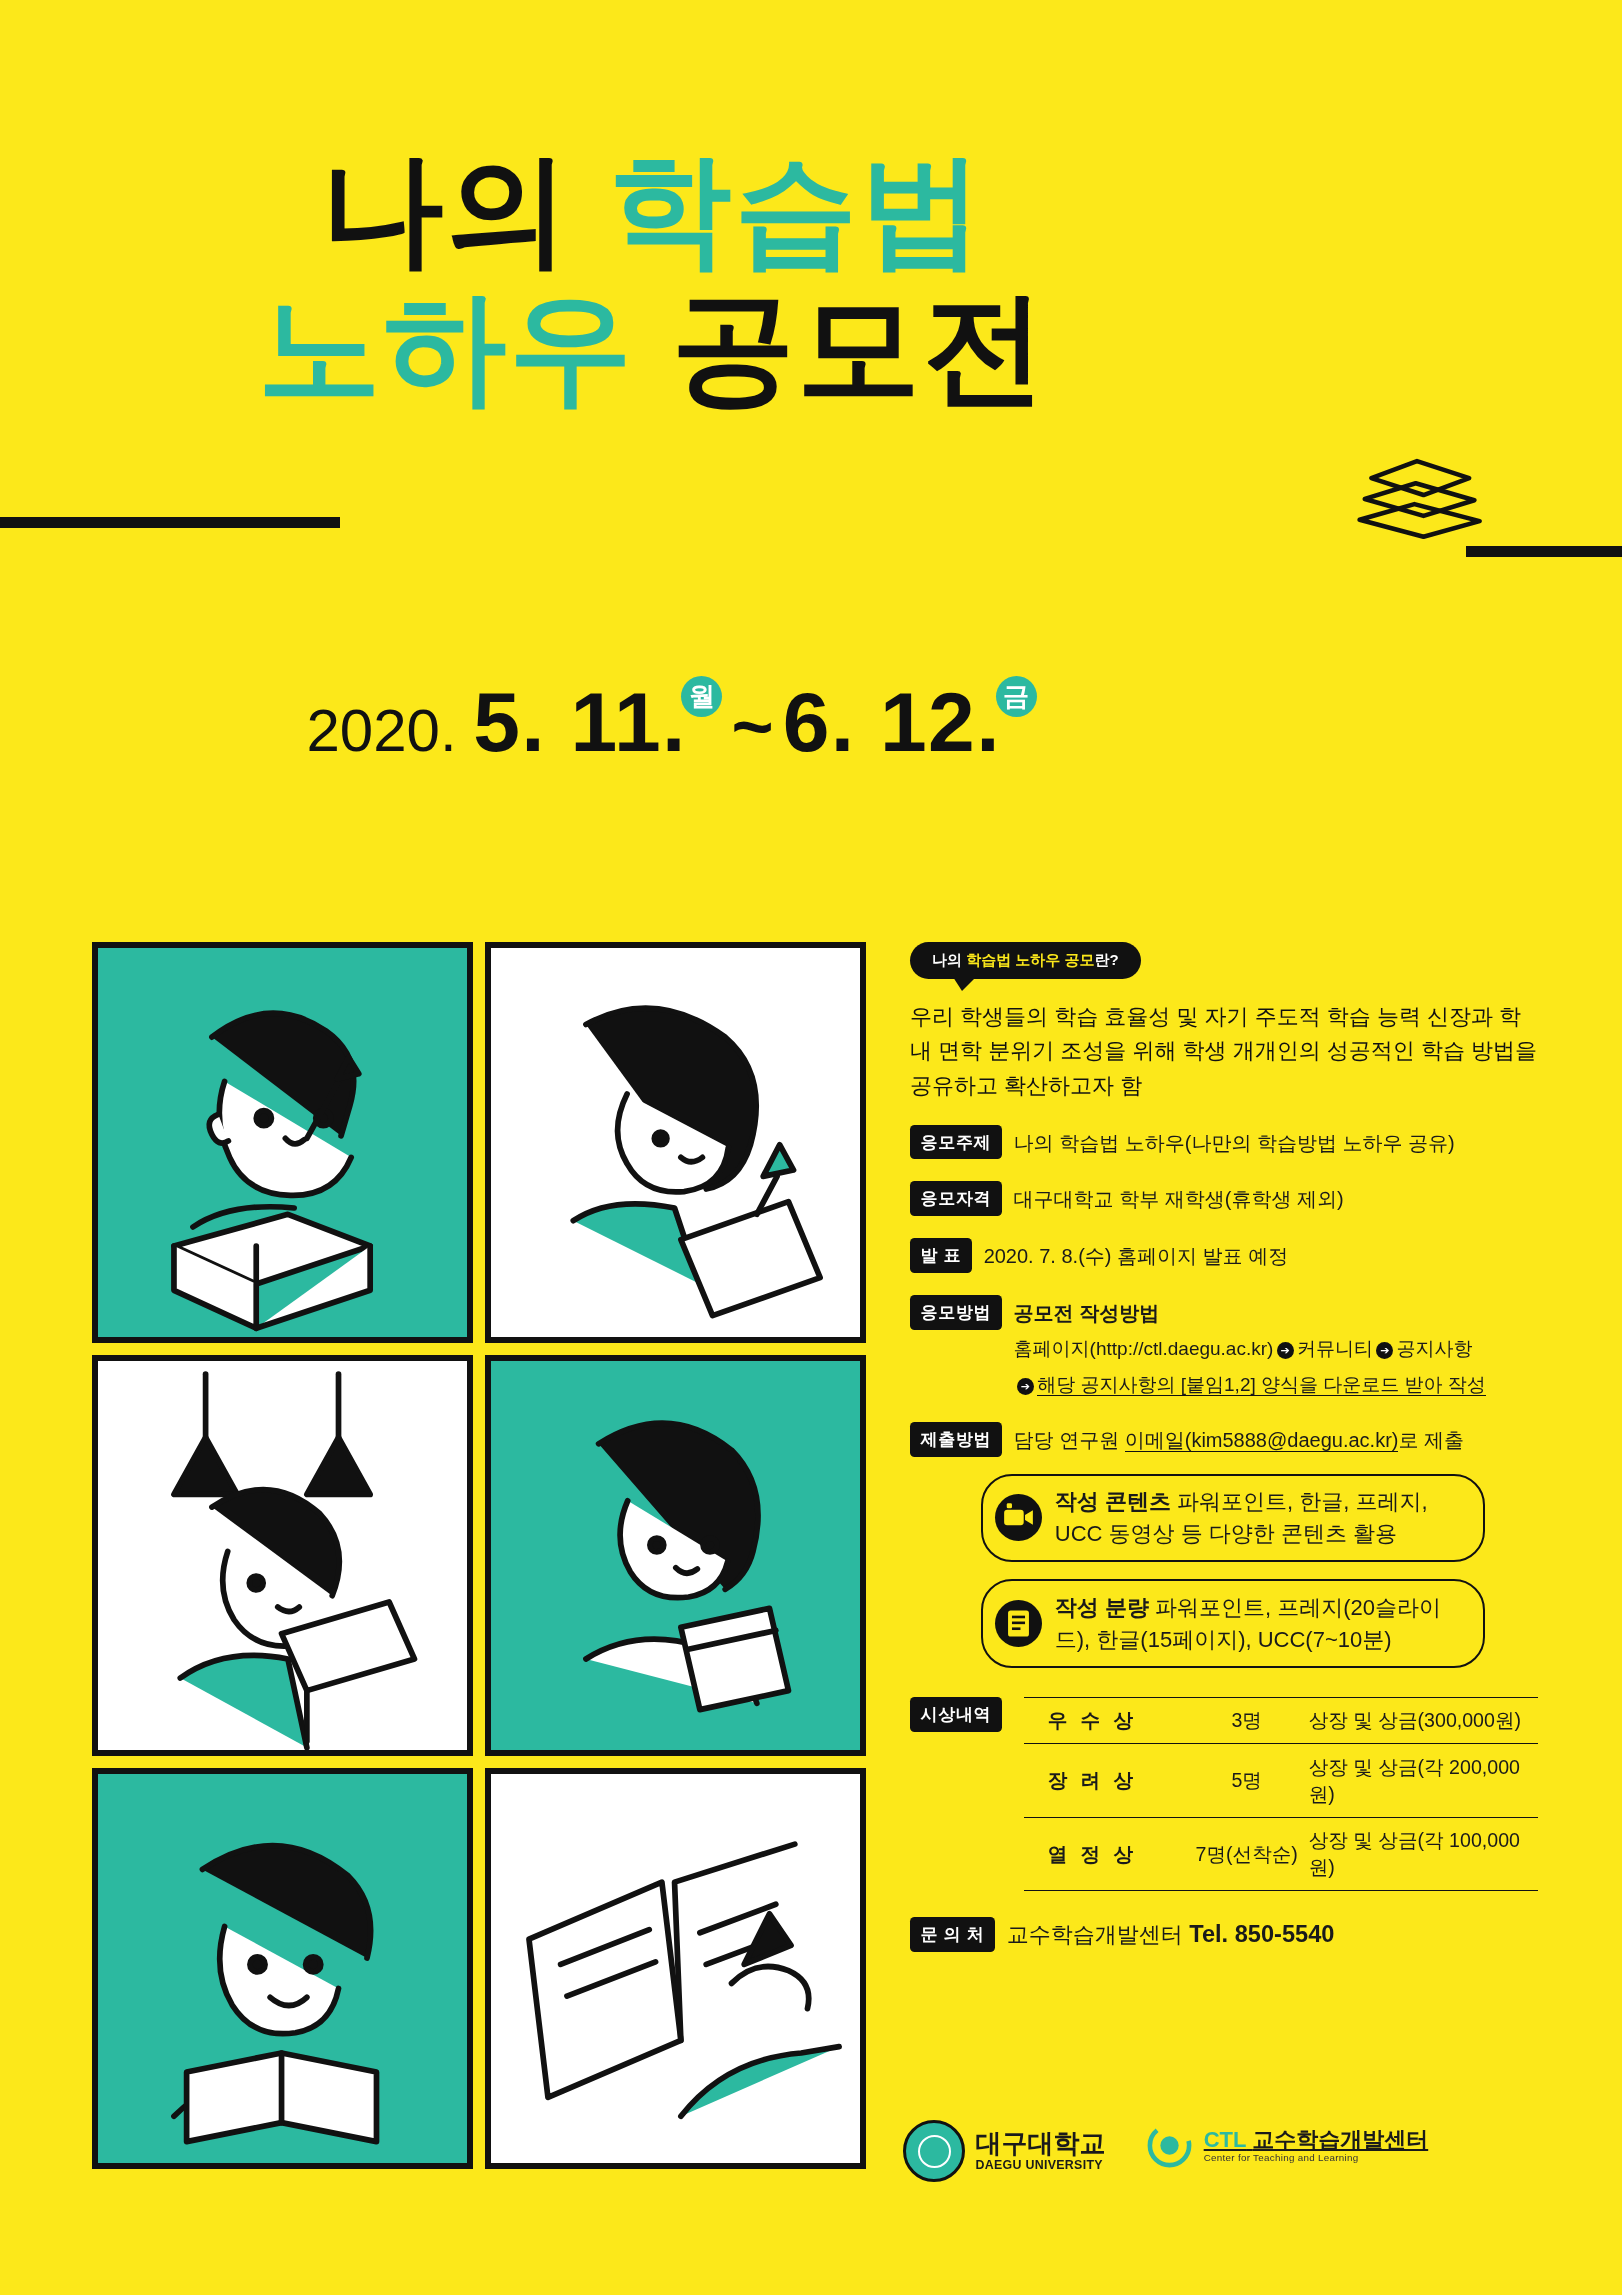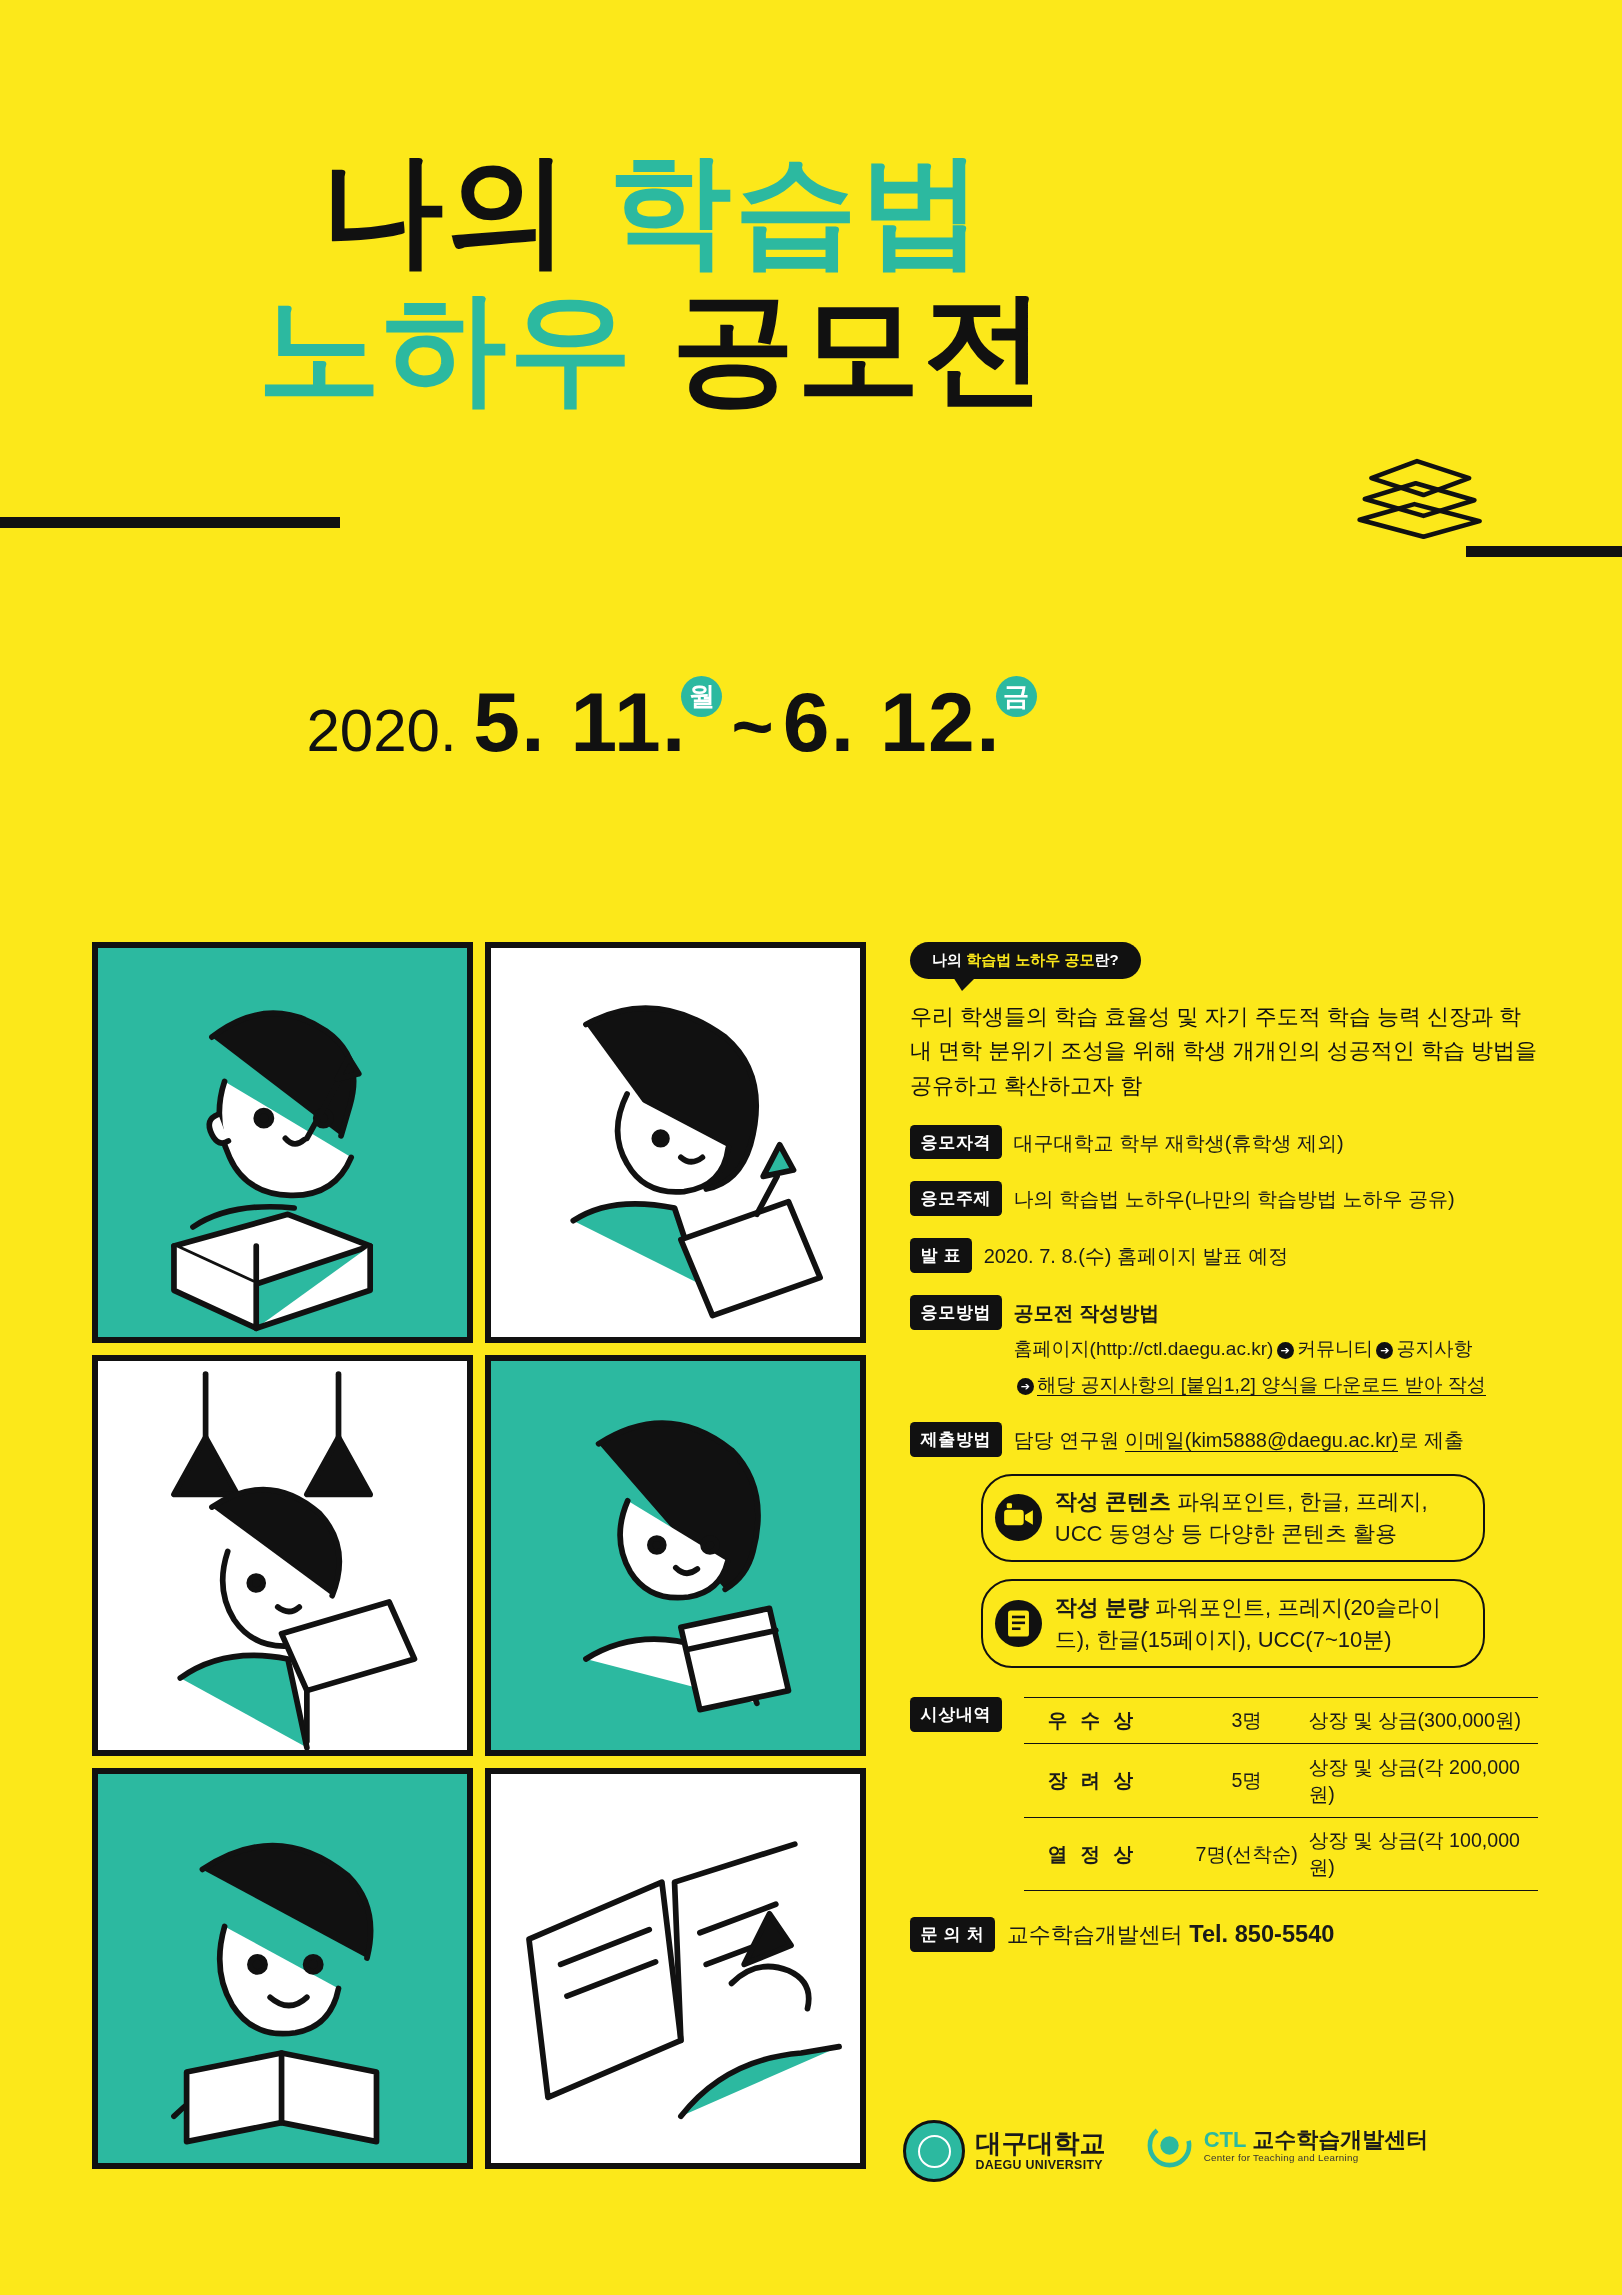--- a/index.html
+++ b/index.html
@@ -92,21 +92,21 @@
 
   
   .footer{position:absolute;left:903px;top:2120px;width:654px;display:flex;align-items:flex-start;gap:38px;}
   .logo-du{display:flex;align-items:center;gap:10.5px;}
   .seal{width:56px;height:56px;border-radius:50%;background:#2CB9A0;border:3.3px solid #111;position:relative;}
   .seal:after{content:"";position:absolute;left:11.8px;top:11.8px;width:29px;height:29px;border:2.6px solid #fff;border-radius:50%;}
   .du-text .k{font-size:26px;font-weight:bold;line-height:1.05;}
   .du-text .e{font-size:12.4px;font-weight:bold;letter-spacing:0.3px;}
   .logo-ctl{display:flex;align-items:center;gap:9.2px;}
   .ctl-mark{width:51px;height:51px;position:relative;}
-  .ctl-text .k{font-size:22px;font-weight:bold;line-height:1.1;}
+  .ctl-text .k{font-size:22px;font-weight:bold;line-height:1.1;text-decoration:underline;}
   .ctl-text .e{font-size:9.8px;letter-spacing:0.3px;color:#333;}
 </style>
 </head>
 <body>
 
 <div class="poster">
 
   <div class="rule-left"></div>
   <div class="rule-right"></div>
 
@@ -241,27 +241,27 @@
 
     <div class="pill-head">
       <span>나의 </span><span class="hl">학습법 노하우 공모</span><span>란?</span>
       <span class="pill-tail"></span>
     </div>
 
     <div class="intro">우리 학생들의 학습 효율성 및 자기 주도적 학습 능력 신장과 학내 면학 분위기 조성을 위해 학생 개개인의 성공적인 학습 방법을 공유하고 확산하고자 함</div>
 
     
     <div class="row-item">
+      <span class="tag">응모주제</span>
+      <span class="row-text">나의 학습법 노하우(나만의 학습방법 노하우 공유)</span>
+    </div>
+
+    <div class="row-item">
       <span class="tag">응모자격</span>
       <span class="row-text">대구대학교 학부 재학생(휴학생 제외)</span>
-    </div>
-
-    <div class="row-item">
-      <span class="tag">응모주제</span>
-      <span class="row-text">나의 학습법 노하우(나만의 학습방법 노하우 공유)</span>
     </div>
 
     <div class="row-item">
       <span class="tag">발  표</span>
       <span class="row-text">2020. 7. 8.(수) 홈페이지 발표 예정</span>
     </div>
 
     
     <div class="row-item">
       <span class="tag">응모방법</span>

